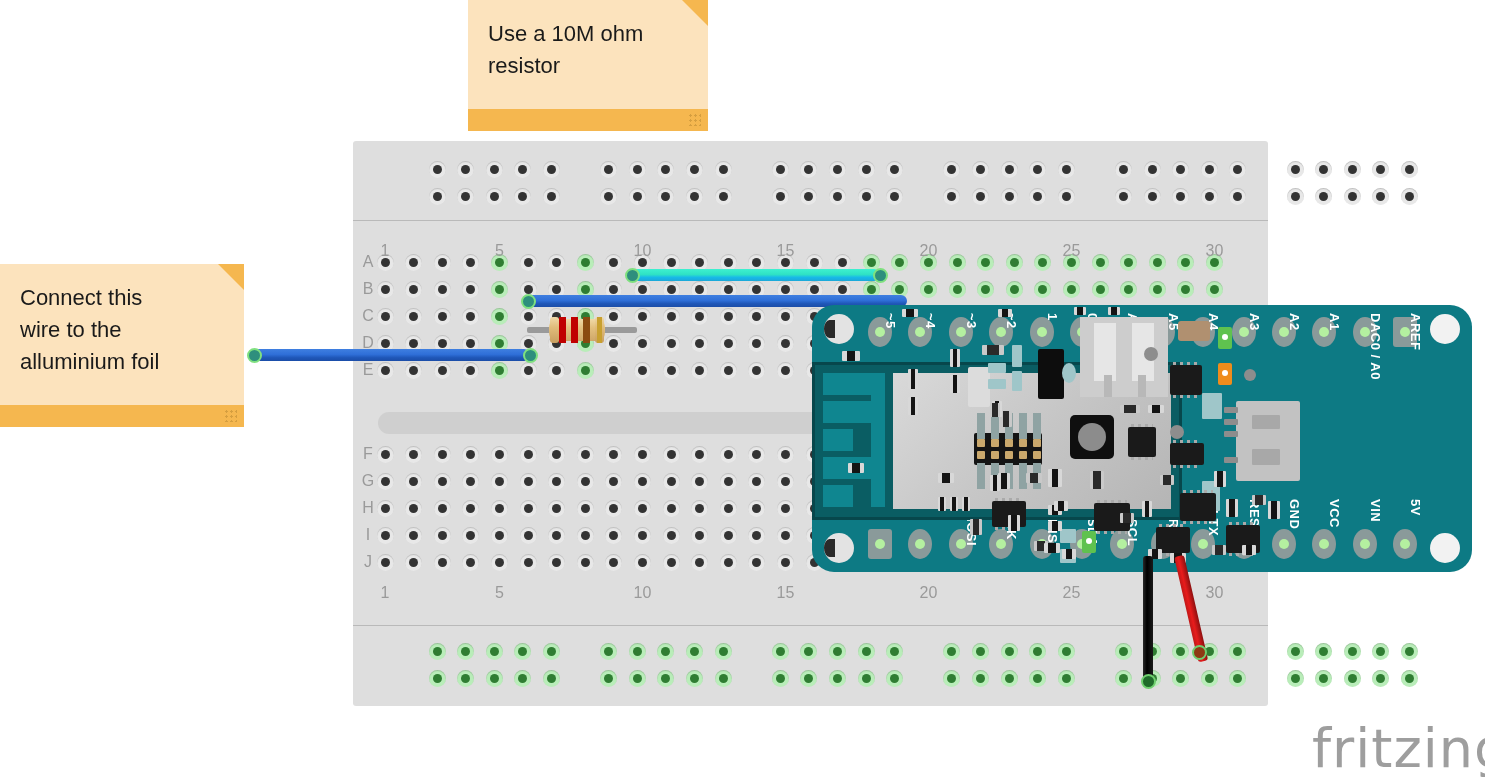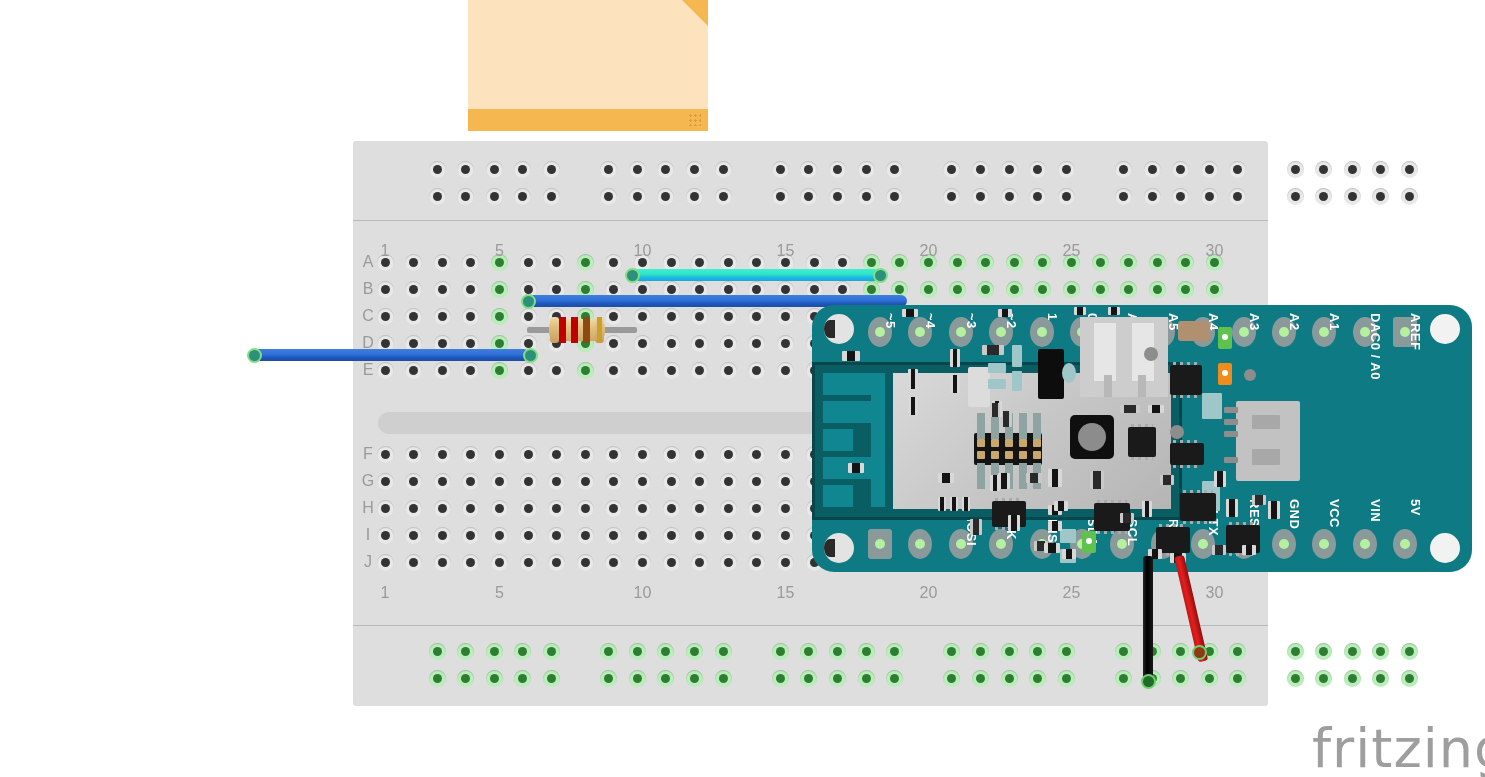--- a/index.html
+++ b/index.html
@@ -1967,21 +1967,32 @@
   </div>
 
   <div class="wire wire-black" style="left:1143px; top:556px; width:10px; height:125px; border-radius:3px;"></div>
   <div class="bend blackend" style="left:1141px; top:674px;"></div>
 
   <div class="wire wire-red" style="left:1174px; top:556px; width:10px; height:108px; border-radius:3px; transform:rotate(-13deg); transform-origin:top center;"></div>
   <div class="bend redend" style="left:1192px; top:645px;"></div>
 
   <div class="note" style="left:468px; top:0px; width:240px; height:131px;">
     <div class="note-corner"></div>
+    <div class="note-body">Use a 10M ohm
+resistor</div>
     <div class="note-foot">
       <div class="note-grip"></div>
     </div>
   </div>
 
+  <div class="note" style="left:0px; top:264px; width:244px; height:163px;">
+    <div class="note-corner"></div>
+    <div class="note-body">Connect this
+wire to the
+alluminium foil</div>
+    <div class="note-foot">
+      <div class="note-grip"></div>
+    </div>
+  </div>
 
   <div class="fz-logo">fritzing</div>
 
 </div>
 
 </body></html>

